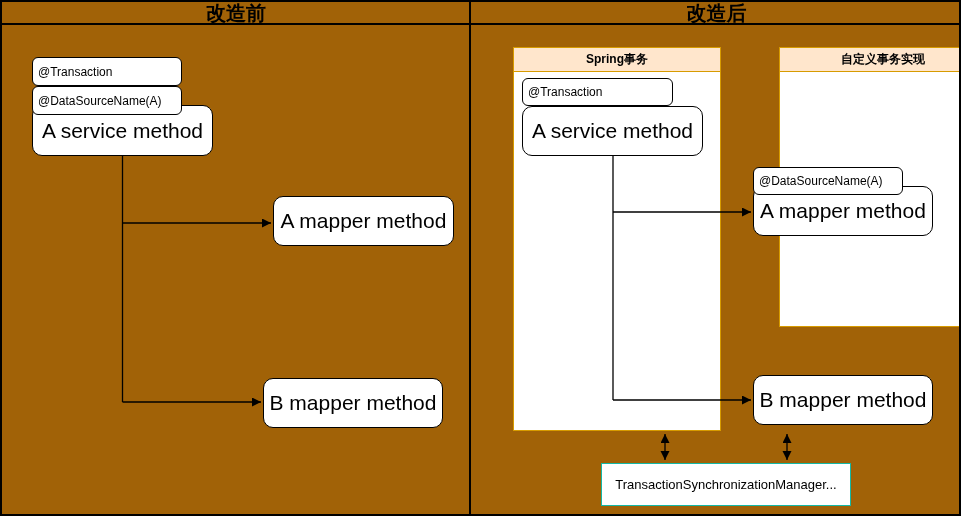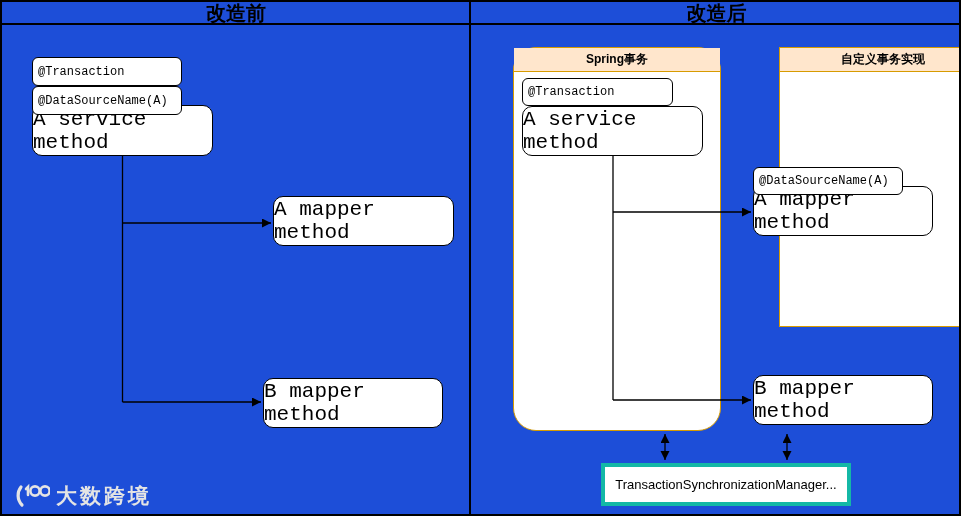--- a/index.html
+++ b/index.html
@@ -1,58 +1,58 @@
 <!DOCTYPE html>
 <html><head>
 <meta charset="utf-8">
 <style>
   html,body{margin:0;padding:0;background:#fff;}
   .stage{
     position:relative;
     width:961px;height:516px;
-    background:#1d4ed8;
+    background:#a16207;
     font-family:"Liberation Sans", sans-serif;
     color:#000;
     overflow:hidden;
     box-sizing:border-box;
     border:2px solid #000;
   }
   .line{position:absolute;background:#000;}
   .divider-v{left:467px;top:0;width:2px;height:516px;}
   .title-underline{left:0;top:21px;width:961px;height:2px;}
   .panel-title{
     position:absolute;top:0;height:22px;line-height:23px;
     text-align:center;font-weight:bold;font-size:20px;
   }
   .panel-title.before{left:0;width:468px;}
   .panel-title.after{left:468px;width:493px;}
 
   .node{
     position:absolute;background:#fff;border:1px solid #000;
-    box-sizing:border-box;display:flex;align-items:center;font-family:Liberation Mono, monospace;
+    box-sizing:border-box;display:flex;align-items:center;
   }
   .ann{
     border-radius:6px;font-size:12px;padding-left:5px;z-index:5;
     justify-content:flex-start;
   }
   .method{
     border-radius:10px;font-size:21px;justify-content:center;z-index:3;
   }
   .container{
     position:absolute;border:1px solid #D79B00;background:#fff;
     box-sizing:border-box;z-index:1;
   }
   .container-header{
     position:absolute;left:0;top:0;right:0;height:24px;
     background:#FFE6CC;border-bottom:1px solid #D79B00;
     display:flex;align-items:center;justify-content:center;
     font-size:12px;font-weight:bold;box-sizing:border-box;
   }
   .tsm{
-    position:absolute;background:#fff;border:4px solid #14b8a6;
+    position:absolute;background:#fff;border:1px solid #14b8a6;
     box-sizing:border-box;display:flex;align-items:center;justify-content:center;
     font-size:13px;z-index:3;
   }
   svg.overlay{position:absolute;left:0;top:0;z-index:4;pointer-events:none;}
   .footer-note{
     position:absolute;left:0;bottom:2px;width:100%;
     text-align:center;font-family:"Liberation Serif", serif;
     font-size:12px;z-index:6;
   }
   .watermark{
@@ -84,21 +84,21 @@
   <div class="node ann" style="left:30px;top:84px;width:150px;height:29px;">
     <span>@DataSourceName(A)</span>
   </div>
   <div class="node method" style="left:271px;top:194px;width:181px;height:50px;">
     <span>A mapper method</span>
   </div>
   <div class="node method" style="left:261px;top:376px;width:180px;height:50px;">
     <span>B mapper method</span>
   </div>
 
-  <div class="container" style="left:511px;top:45px;width:208px;height:384px;border-radius:23px;">
+  <div class="container" style="left:511px;top:45px;width:208px;height:384px;">
     <div class="container-header">
       <span>Spring事务</span>
     </div>
   </div>
   <div class="container" style="left:731px;top:45px;width:208px;height:280px;margin-left:46px;">
     <div class="container-header">
       <span>自定义事务实现</span>
     </div>
   </div>
 
@@ -136,24 +136,15 @@
     <path d="M120.5,400 L259,400" stroke="#000" stroke-width="1.3" fill="none" marker-end="url(#arrow)"></path>
 
     <path d="M611,154 L611,398" stroke="#000" stroke-width="1.3" fill="none"></path>
     <path d="M611,210 L749,210" stroke="#000" stroke-width="1.3" fill="none" marker-end="url(#arrow)"></path>
     <path d="M611,398 L749,398" stroke="#000" stroke-width="1.3" fill="none" marker-end="url(#arrow)"></path>
 
     <path d="M663,432 L663,458" stroke="#000" stroke-width="1.3" fill="none" marker-start="url(#arrow)" marker-end="url(#arrow)"></path>
     <path d="M785,432 L785,458" stroke="#000" stroke-width="1.3" fill="none" marker-start="url(#arrow)" marker-end="url(#arrow)"></path>
   </svg>
 
-  <div class="watermark">
-    <svg width="36" height="26" viewBox="0 0 36 26">
-      <path d="M7,4 C3,9 3,17 8,22" stroke="#E4E4E4" stroke-width="3.2" fill="none" stroke-linecap="round"></path>
-      <path d="M12,6 L14,4 L14,12" stroke="#E4E4E4" stroke-width="2.6" fill="none" stroke-linecap="round"></path>
-      <circle cx="21" cy="8" r="4.6" stroke="#E4E4E4" stroke-width="2.6" fill="none"></circle>
-      <circle cx="31" cy="8" r="4.6" stroke="#E4E4E4" stroke-width="2.6" fill="none"></circle>
-    </svg>
-    <span class="watermark-text">大数跨境</span>
-  </div>
 
 
 </div>
 
 </body></html>

